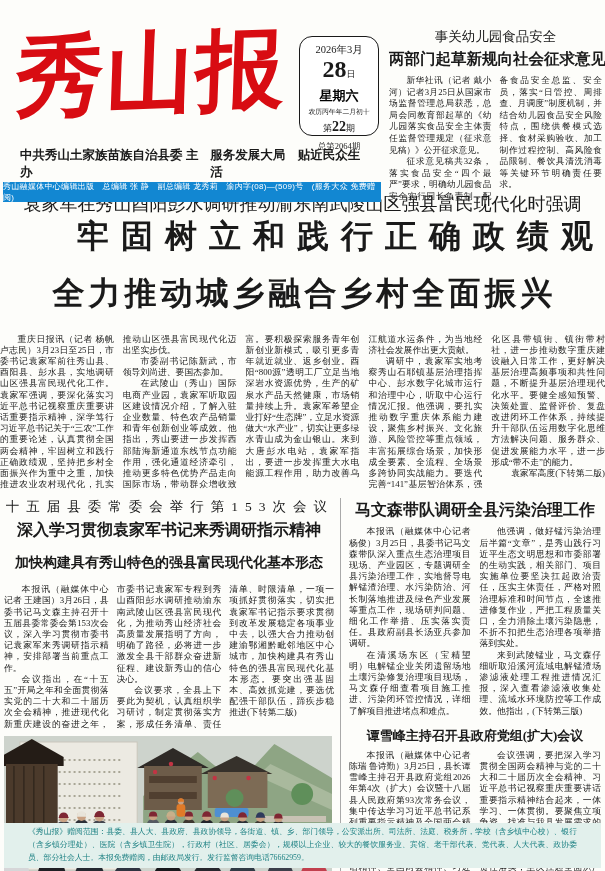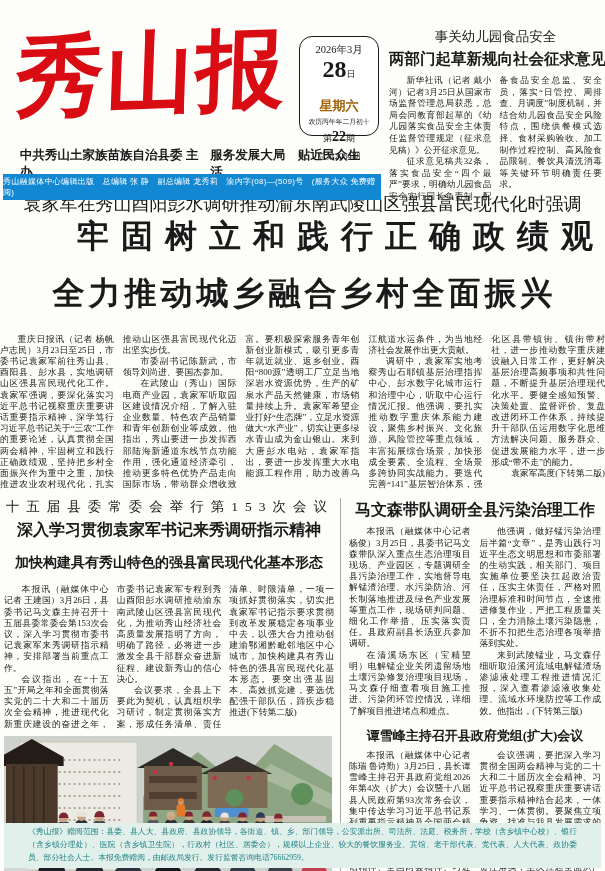--- a/index.html
+++ b/index.html
@@ -8,33 +8,33 @@
   
   .masthead{position:relative;height:188px;}
   .brand{position:absolute;left:16px;top:26px;font-size:88px;line-height:1.05;font-weight:bold;
          color:#d80c12;font-family:"DejaVu Serif",serif;transform:rotate(-2deg) skewX(-4deg);
          letter-spacing:2px;white-space:nowrap;}
   .datebox{position:absolute;left:299px;top:36px;width:80px;height:100px;border:1.5px solid #1a1a1a;
            border-radius:13px;box-sizing:border-box;text-align:center;padding-top:6px;background:#fff;}
   .db-ym{font-size:10.5px;}
   .db-day{font-size:24px;font-weight:bold;line-height:1.05;}
   .db-day span{font-size:9px;font-weight:normal;}
-  .db-week{color:#a16207;font-weight:bold;font-size:13px;font-family:"Liberation Sans",sans-serif;margin-top:15px;}
+  .db-week{color:#000000;font-weight:bold;font-size:13px;font-family:"Liberation Sans",sans-serif;margin-top:5px;}
   .db-lunar{font-size:6.8px;margin-top:2px;}
   .db-issue{font-size:9px;margin-top:2px;}
   .db-issue b{font-size:14px;}
   .db-total{font-size:8.5px;margin-top:6px;}
   .top-article{position:absolute;left:389px;top:28px;width:213px;}
   .ta-kicker{text-align:center;font-size:13.5px;}
   .ta-headline{text-align:center;font-weight:bold;font-size:15.5px;margin:3px 0 5px;white-space:nowrap;}
   .ta-body{font-size:8.7px;line-height:11.6px;text-align:justify;column-count:2;column-gap:8px;}
   .ta-body p,.colbody p{margin:0;text-indent:2em;}
   .org-line{position:absolute;left:20px;top:147px;width:352px;display:flex;justify-content:space-between;
             font-size:12.5px;font-weight:bold;font-family:"Liberation Sans",sans-serif;}
-  .blue-bar{position:absolute;left:3px;top:174px;width:378px;height:26px;background:#1287d2;color:#fff;
+  .blue-bar{position:absolute;left:3px;top:182px;width:378px;height:20px;background:#1287d2;color:#fff;
             font-size:8px;display:flex;align-items:center;justify-content:center;
             font-family:"Liberation Sans",sans-serif;letter-spacing:.3px;}
   
   .lead{padding:0 0;}
   .lead-kicker{text-align:center;font-size:18px;margin-top:4px;white-space:nowrap;}
   .lead-h1{text-align:right;font-size:32px;font-weight:bold;line-height:1.12;letter-spacing:12px;text-indent:12px;margin-top:3px;white-space:nowrap;}
   .lead-h2{text-align:center;font-size:32px;font-weight:bold;line-height:1.12;letter-spacing:4px;text-indent:4px;white-space:nowrap;}
   .colbody{font-size:8.8px;line-height:11.2px;text-align:justify;}
   .lead-body{margin-top:7px;column-count:5;column-gap:9px;}
   .jump{text-align:right;text-indent:0 !important;}

